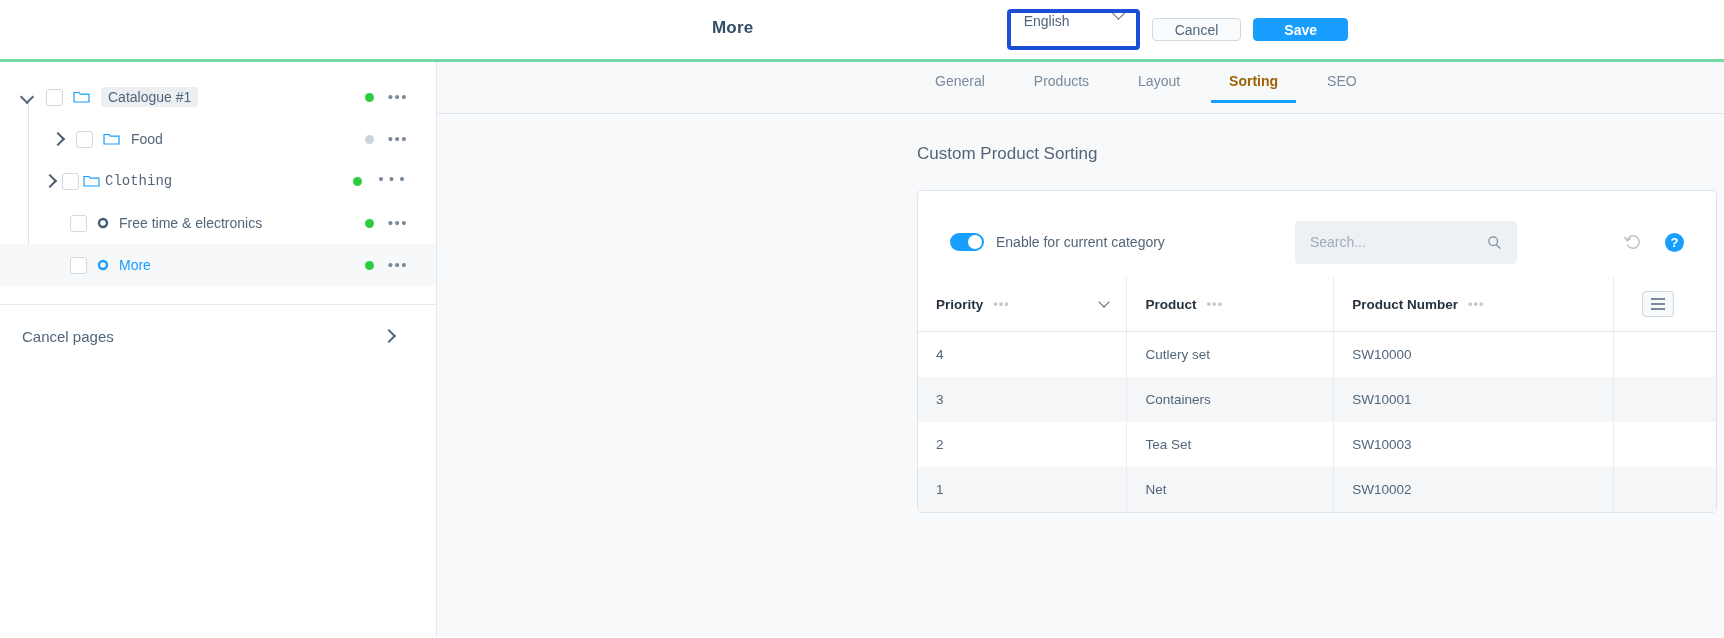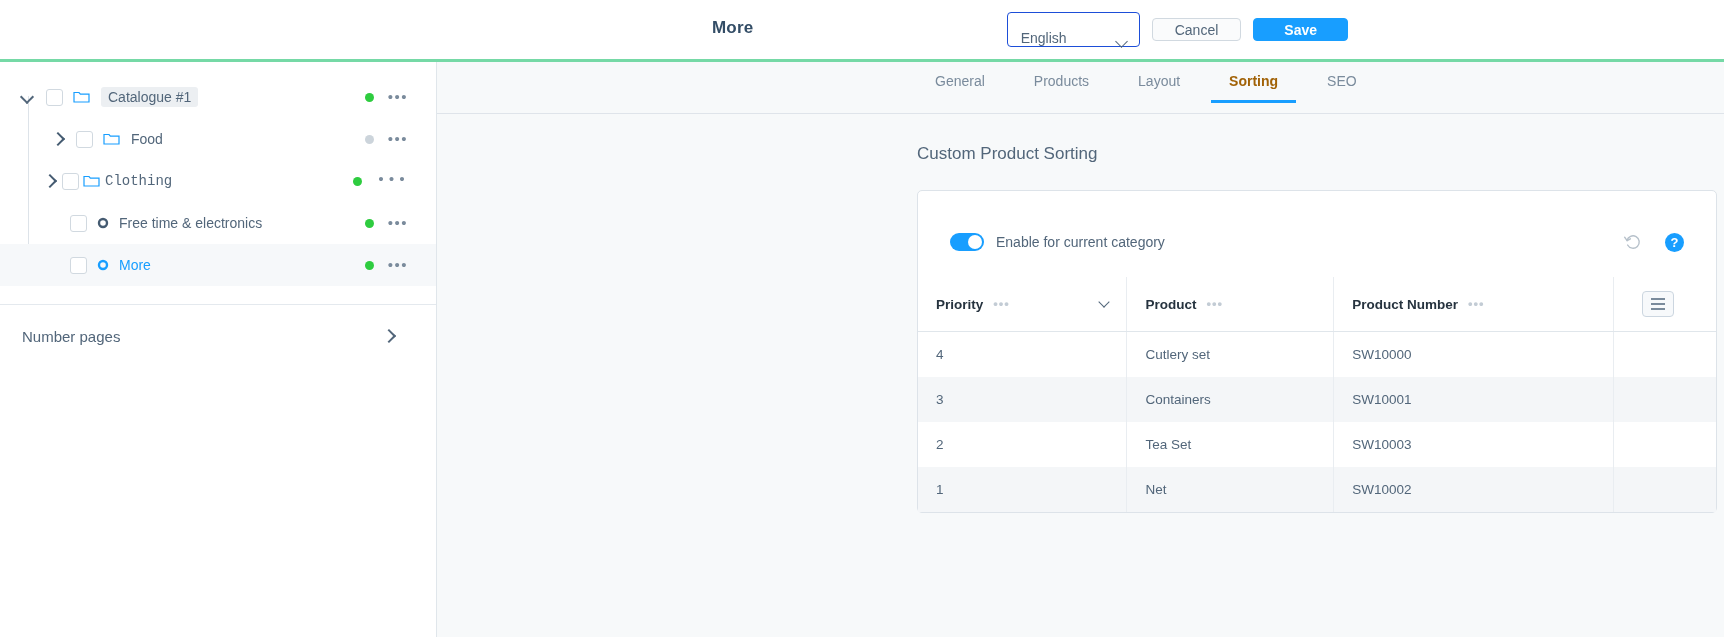--- a/index.html
+++ b/index.html
@@ -32,26 +32,26 @@
   }
   .smart-bar-actions {
     margin-left: auto;
     display: flex;
     align-items: center;
     gap: 12px;
     padding-right: 356px;
   }
   .lang-select {
     width: 133px;
-    height: 35px;
-    border: 1px solid #1d4ed8;
+    height: 41px;
+    border: 4px solid #1d4ed8;
     border-radius: 4px;
     background: #fff;
     display: flex;
-    align-items: flex-end;
+    align-items: flex-start;
     justify-content: space-between;
     padding: 0 13px;
     font-size: 14px;
     color: #52667a;
     cursor: pointer;
   }
   .chev {
     width: 9px; height: 9px;
     border-right: 1.8px solid #52667a;
     border-bottom: 1.8px solid #52667a;
@@ -438,21 +438,21 @@
         <span class="tree-label active">More</span>
         <span class="tree-right">
           <span class="status-dot" style="background:#2ecc3f"></span>
           <span class="ellipsis">•••</span>
         </span>
       </div>
     </div>
 
     <div class="sidebar-sep"></div>
     <div class="panel-head" style="height:62px;">
-      <span>Number pages</span>
+      <span>Cancel pages</span>
       <span class="arrow-right"></span>
     </div>
   </div>
 
   <div class="main">
 
     <div class="tabs">
       <div class="tab">General</div>
       <div class="tab">Products</div>
       <div class="tab">Layout</div>
@@ -464,20 +464,27 @@
 
     <div class="card">
       <div class="card-toolbar">
         <div class="toggle-row">
           <span class="toggle">
             <span class="knob"></span>
           </span>
           <span class="toggle-label">Enable for current category</span>
         </div>
 
+        <div class="search-box">
+          <span class="ph">Search...</span>
+          <svg width="15" height="15" viewBox="0 0 16 16">
+            <circle cx="6.6" cy="6.6" r="4.6" fill="none" stroke="#7a8b9c" stroke-width="1.3"></circle>
+            <line x1="10" y1="10.4" x2="14.2" y2="14.6" stroke="#7a8b9c" stroke-width="1.3"></line>
+          </svg>
+        </div>
 
         <div class="toolbar-icons">
           <svg width="20" height="20" viewBox="0 0 20 20">
             <path d="M4 8.5A6.2 6.2 0 1 1 4.6 13" fill="none" stroke="#b6c0ca" stroke-width="1.4" stroke-linecap="round"></path>
             <path d="M1.6 5.2 4.1 8.7 7.4 6.8" fill="none" stroke="#b6c0ca" stroke-width="1.4" stroke-linecap="round" stroke-linejoin="round"></path>
           </svg>
           <span class="help-dot">?</span>
         </div>
       </div>
 

